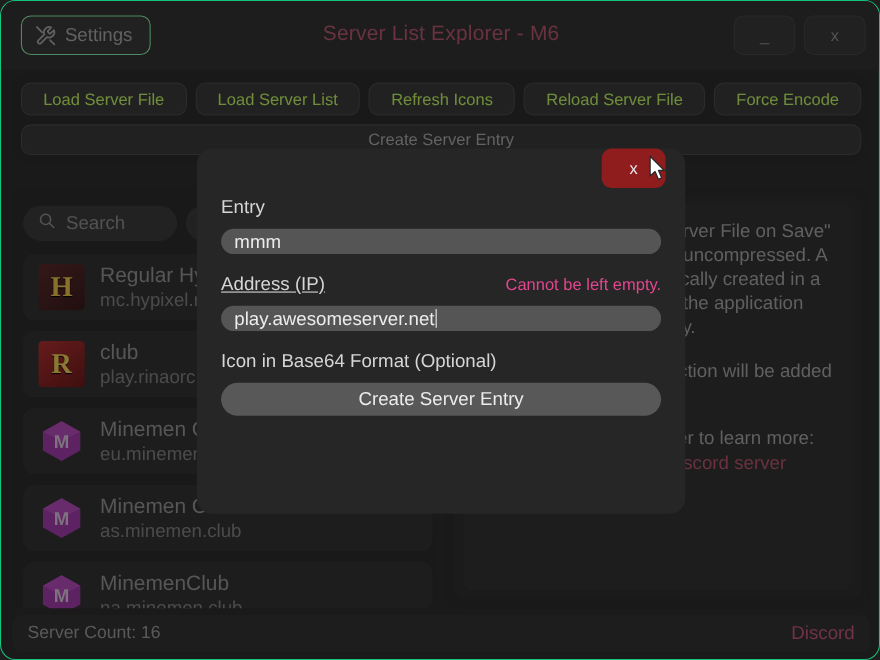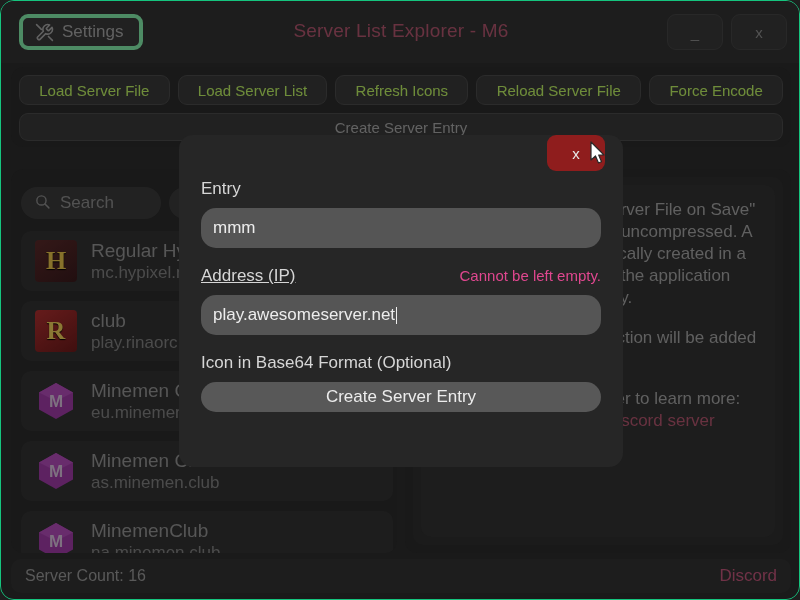--- a/index.html
+++ b/index.html
@@ -37,21 +37,21 @@
   }
   #settings-btn {
     position: absolute;
     left: 18px; top: 13px;
     height: 36px;
     padding: 0 16px 0 12px;
     display: flex;
     align-items: center;
     gap: 8px;
     background: #393939;
-    border: 4px solid #86efac;
+    border: 1px solid #86efac;
     border-radius: 9px;
     color: #a8a8a8;
     font-size: 17px;
     box-sizing: border-box;
   }
   .tools-icon { display:block; }
   #win-title {
     position: absolute;
     left: 0; top: 19px;
     width: 800px;
@@ -316,21 +316,21 @@
     align-items: baseline;
     margin-bottom: 9px;
   }
   .label-row .field-label { margin-bottom: 0; text-decoration: underline; }
   #addr-error {
     color: #e0478f;
     font-size: 15px;
   }
   .field-input {
     width: 400px;
-    height: 40px;
+    height: 23px;
     background: #555555;
     border-radius: 15px;
     color: #ededed;
     font-size: 17px;
     display: flex;
     align-items: center;
     padding: 0 12px;
     box-sizing: border-box;
     margin-bottom: 18px;
     white-space: nowrap;

